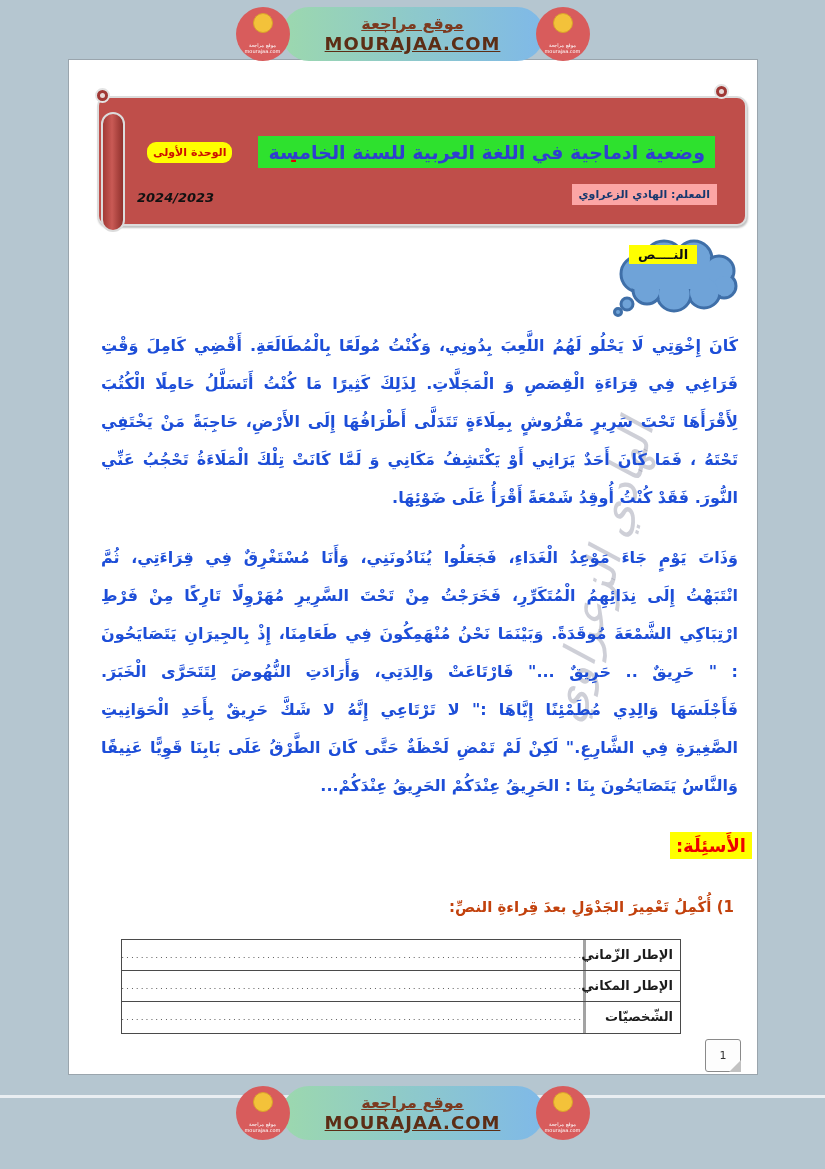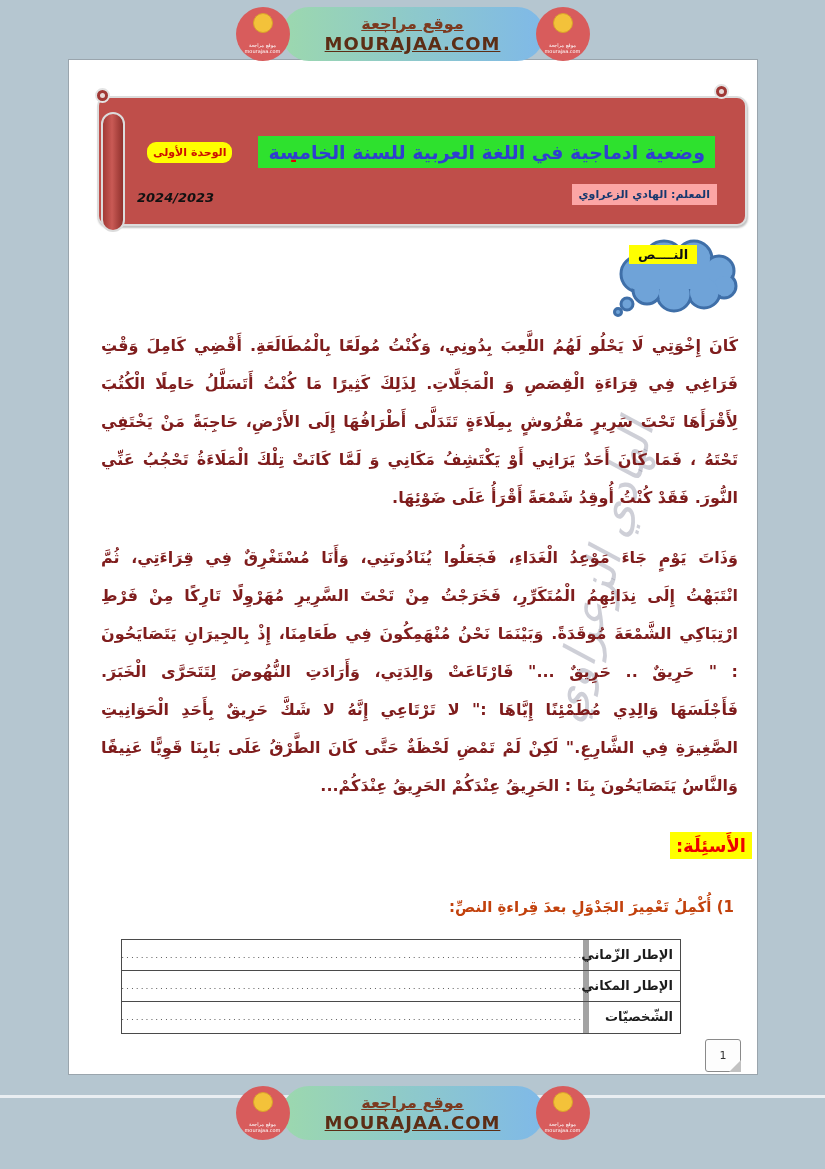--- a/index.html
+++ b/index.html
@@ -40,42 +40,42 @@
   .year { position:absolute; left:38px; top:92px; color:#111111; font-size:13px; font-weight:bold; font-style:italic; }
   .teacher-badge { position:absolute; right:28px; top:86px; background:#fca5a5; color:#16386e;
                    font-size:11px; font-weight:bold; padding:4px 7px; direction:rtl; }
 
   
   .cloud { position:absolute; left:540px; top:174px; width:134px; height:84px; }
   .cloud-label { position:absolute; left:20px; top:11px; background:#ffff00; color:#111111;
                  font-size:13px; font-weight:bold; padding:2px 9px; direction:rtl; }
 
   
-  .para { position:absolute; left:32px; width:637px; direction:rtl; color:#7f1d1d;
+  .para { position:absolute; left:32px; width:637px; direction:rtl; color:#1d4ed8;
           font-size:16px; font-weight:bold; }
   .para1 { top:267px; }
   .para2 { top:479px; }
   .pline { height:38px; line-height:38px; text-align:justify; text-align-last:justify; white-space:nowrap; overflow:visible; }
   .para .pline:last-child { text-align:right; text-align-last:right; }
 
   .watermark { position:absolute; left:292px; top:481px; width:480px; height:60px; line-height:60px;
                transform:rotate(-76deg); text-align:center; direction:rtl; pointer-events:none;
                font-family:"DejaVu Serif", serif; font-style:italic; font-size:46px;
                color:rgba(125,128,150,0.38); }
 
   
   .q-heading { position:absolute; right:5px; top:772px; background:#ffff00; color:#ee0000;
                font-size:18px; font-weight:bold; padding:3px 6px; direction:rtl; }
   .q1 { position:absolute; right:23px; top:838px; color:#c2410c; font-size:15px; font-weight:bold; direction:rtl; }
 
   .qtable { position:absolute; left:52px; top:879px; width:560px; direction:rtl;
             border:1px solid #4a4a4a; }
   .trow { display:grid; grid-template-columns:97px 1fr; height:31px; border-bottom:1px solid #4a4a4a; }
   .trow:last-child { border-bottom:none; }
-  .tlabel { border-left:6px solid #a3a3a3; padding-right:7px; line-height:30px;
+  .tlabel { border-left:3px solid #a3a3a3; padding-right:7px; line-height:30px;
             font-size:13px; font-weight:bold; color:#1c1c1c; white-space:nowrap; }
   .tdots { line-height:30px; text-align:center; font-size:9px; letter-spacing:2px; color:#555555;
            white-space:nowrap; overflow:hidden; }
 
   
   .page-num { position:absolute; left:636px; top:979px; width:36px; height:33px; background:#fdfdfd;
               border:1px solid #8a8a8a; border-radius:3px; text-align:center; line-height:31px;
               font-size:11px; color:#333333; }
   .page-num::after { content:''; position:absolute; right:-1px; bottom:-1px; width:0; height:0;
                      border-style:solid; border-width:0 0 12px 12px;

